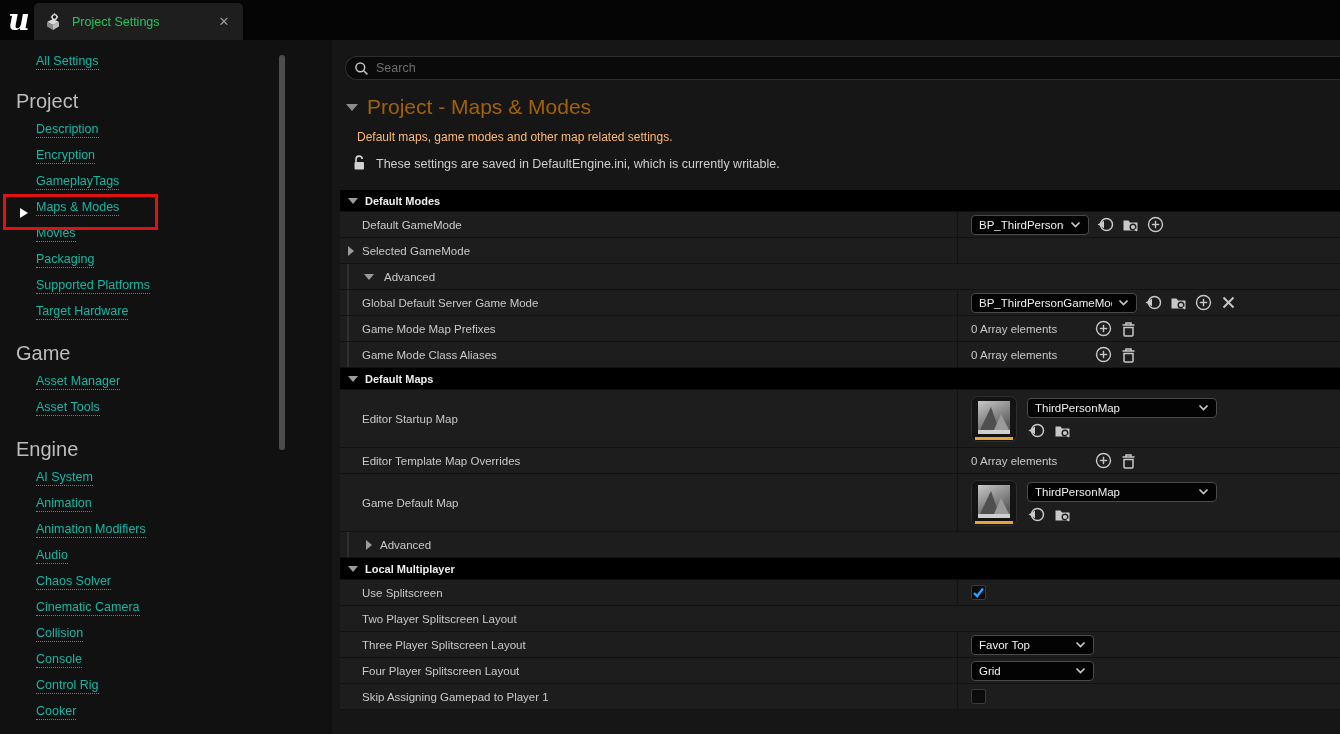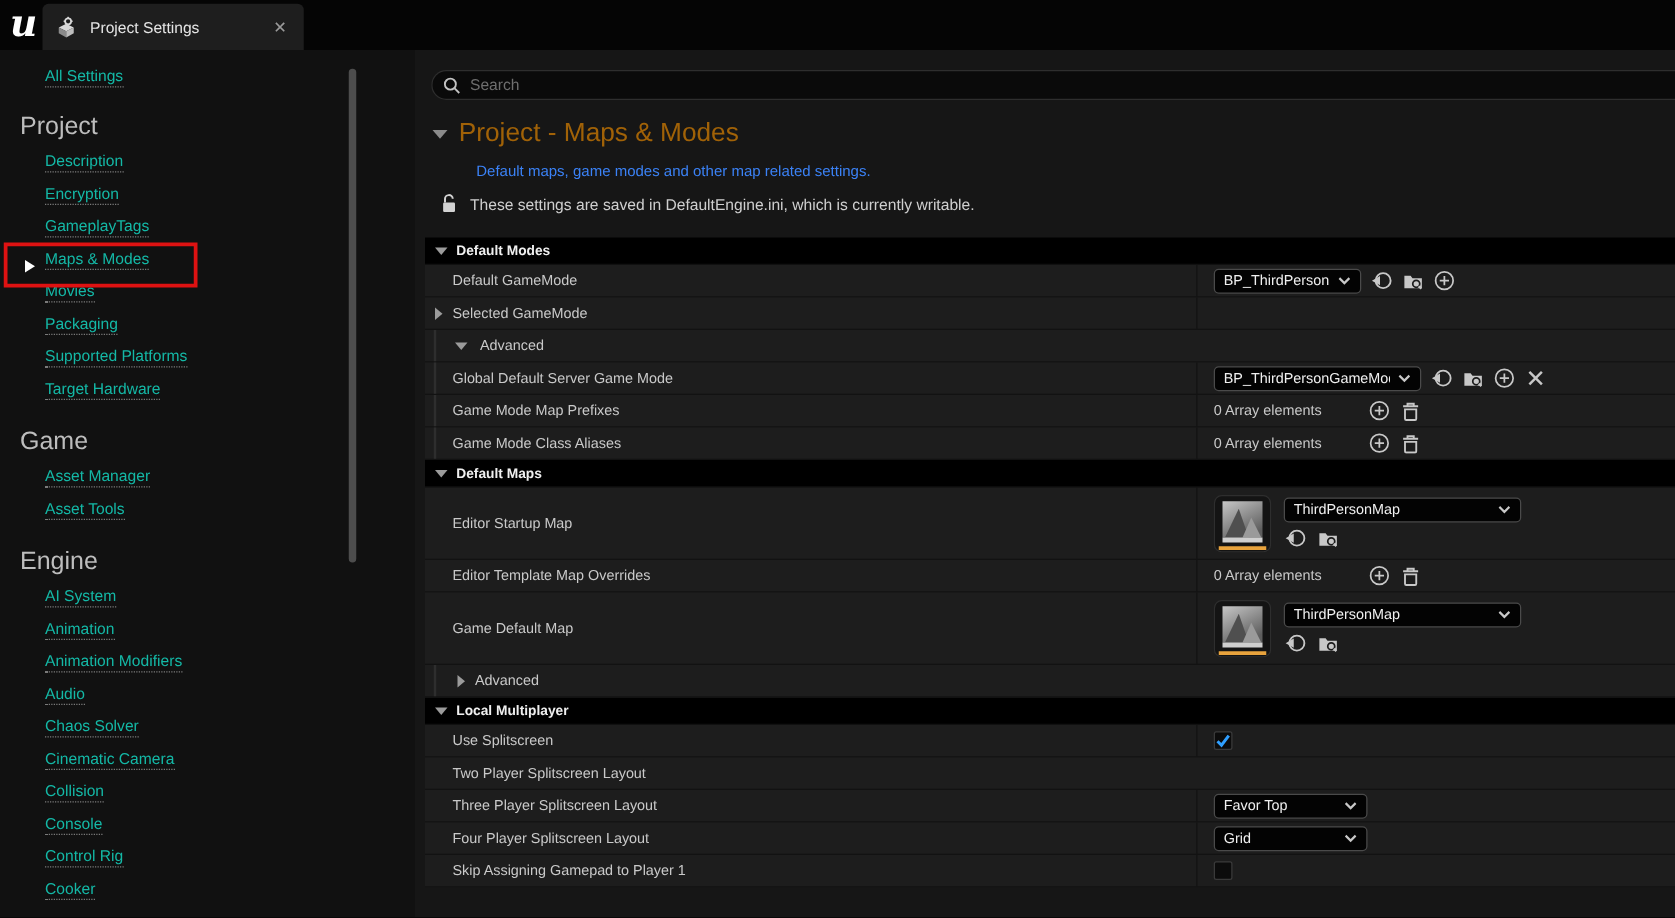--- a/index.html
+++ b/index.html
@@ -8,21 +8,21 @@
   #app { position:relative; width:1340px; height:734px; overflow:hidden; background:#101010; }
 
   
   .topbar { position:absolute; left:0; top:0; width:1340px; height:40px; background:#050505; }
   .ue-logo { position:absolute; left:4px; top:2px; width:30px; height:34px; color:#fff;
              font-family:"DejaVu Serif", serif; font-style:italic; font-weight:bold; font-size:30px;
              display:flex; align-items:center; justify-content:center; }
   .tab { position:absolute; left:34px; top:3px; width:209px; height:37px; background:#1e1e1e;
          border-radius:5px 5px 0 0; display:flex; align-items:center; padding:0 10px; }
   .tab-icon { width:18px; height:18px; margin-right:10px; flex:none; }
-  .tab-label { color:#e5e5e5; font-size:12.5px; flex:1; }
+  .tab-label { color:#22c55e; font-size:12.5px; flex:1; }
   .tab-close { color:#9a9a9a; font-size:13px; width:18px; height:18px; display:flex; align-items:center;
                justify-content:center; cursor:pointer; }
 
   
   .sidebar { position:absolute; left:0; top:40px; width:332px; height:694px; background:#111111; }
   .side-link { color:#14b8a6; font-size:12.5px; text-decoration:none; display:inline-block;
                border-bottom:1px dotted #7a7a7a; padding-bottom:1px; cursor:pointer; }
   .all-settings { position:absolute; left:36px; top:14px; }
   .side-section-title { position:absolute; left:16px; color:#bdbdbd; font-size:20px; font-weight:400; }
   .side-list { position:absolute; left:36px; list-style:none; }
@@ -41,21 +41,21 @@
                      width:900px; margin-left:7px; font-family:"Liberation Sans", sans-serif; }
   .searchbar input::placeholder { color:#6e6e6e; }
 
   .tri { width:0; height:0; display:inline-block; }
   .tri-down-lg { border-left:6px solid transparent; border-right:6px solid transparent; border-top:7px solid #8b8b8b; }
   .tri-down-sm { border-left:5px solid transparent; border-right:5px solid transparent; border-top:6px solid #9b9b9b; }
   .tri-right-sm { border-top:5px solid transparent; border-bottom:5px solid transparent; border-left:6px solid #9b9b9b; }
 
   .page-title-row { position:absolute; left:14px; top:55px; display:flex; align-items:center; }
   .page-title { color:#a16207; font-size:21px; font-weight:400; margin-left:9px; }
-  .page-subtitle { position:absolute; left:25px; top:90px; color:#3b82f6; font-size:12px;margin-left:24px; }
+  .page-subtitle { position:absolute; left:25px; top:90px; color:#fdba74; font-size:12px; }
   .notice-row { position:absolute; left:20px; top:114px; display:flex; align-items:flex-end; }
   .notice-text { color:#cfcfcf; font-size:12.5px; margin-left:9px; }
 
   
   .settings { position:absolute; left:8px; top:150px; width:1000px; }
   .cat { height:22px; background:#000000; border-bottom:1px solid #101010; display:flex; align-items:center;
          padding-left:8px; cursor:pointer; }
   .cat-title { color:#efefef; font-size:11px; font-weight:bold; margin-left:7px; }
   .row { height:26px; background:#1d1d1d; border-bottom:1px solid #121212; display:flex; position:relative; }
   .row.tall { height:58px; }

